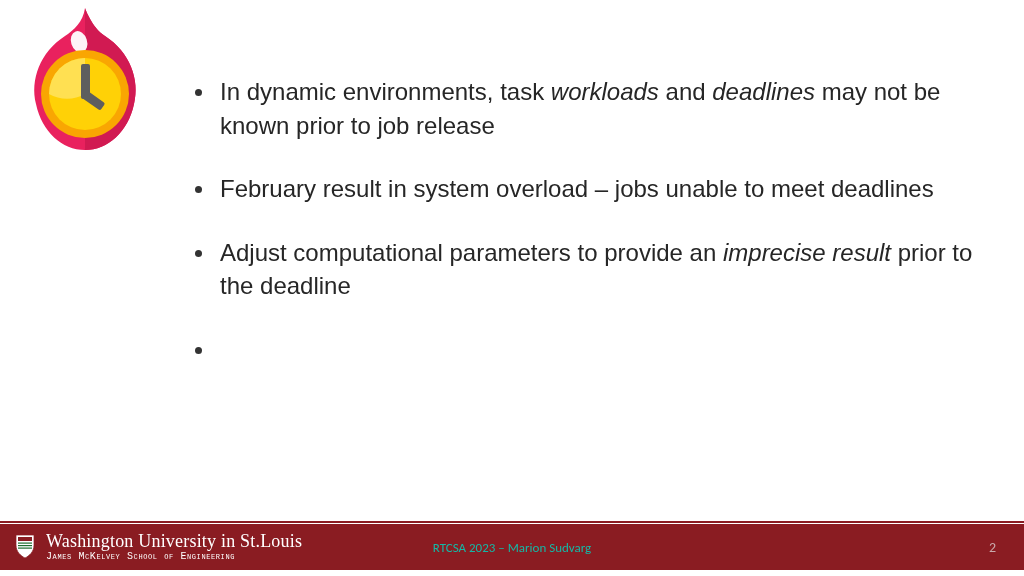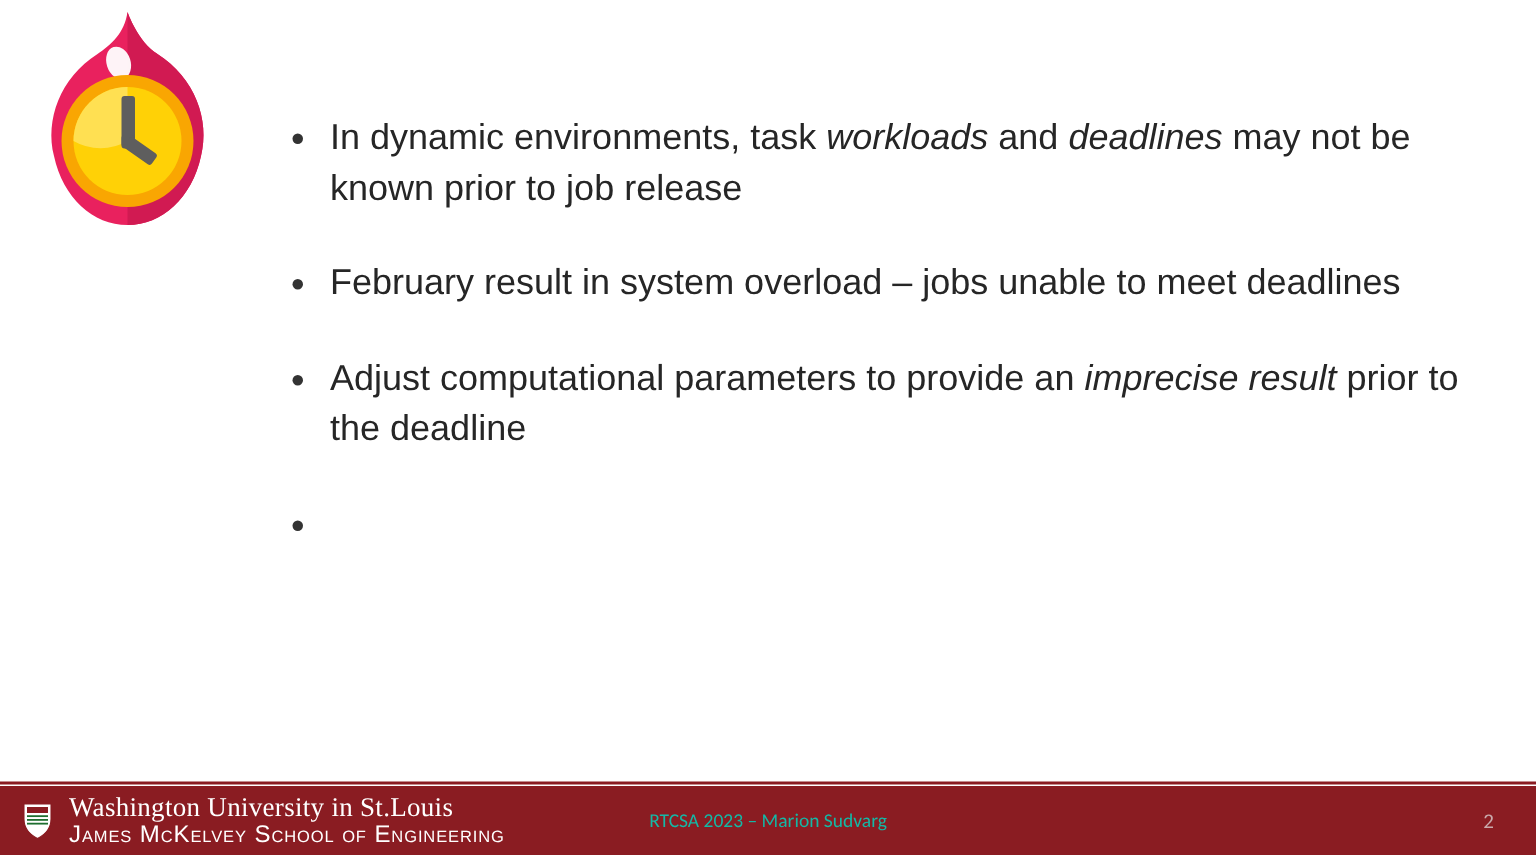--- a/index.html
+++ b/index.html
@@ -10,21 +10,21 @@
     .bullet { display: flex; align-items: flex-start; margin-bottom: 30px; }
     .bullet .dot { flex: 0 0 auto; width: 7px; height: 7px; background: #333; border-radius: 50%; margin-top: 14px; margin-right: 18px; }
     .bullet .text { font-size: 24px; line-height: 1.4; color: #262626; }
     .bullet .text em { font-style: italic; }
     .footer { position: absolute; left: 0; right: 0; bottom: 0; height: 46px; background: #8a1c22; display: flex; align-items: center; }
     .footer .thin-line { position: absolute; top: -3px; left: 0; right: 0; height: 2px; background: #8a1c22; }
     .footer-left { display: flex; align-items: flex-end; padding-left: 14px; color: #fff; }
     .shield { margin-right: 10px; margin-top: 1px; }
     .uni-block { display: flex; flex-direction: column; line-height: 1.05; }
     .uni-top { font-family: Georgia, 'Times New Roman', serif; font-size: 18px; letter-spacing: 0.2px; }
-    .uni-bot { font-family: Liberation Sans, sans-serif; font-size: 16px; letter-spacing: 0.6px; font-variant: small-caps; margin-top: 1px; }
+    .uni-bot { font-family: Liberation Mono, monospace; font-size: 10px; letter-spacing: 0.6px; font-variant: small-caps; margin-top: 1px; }
     .footer-center { position: absolute; left: 50%; transform: translateX(-50%); color: #14b8a6; font-size: 13px; font-family: Calibri, Arial, sans-serif; }
     .footer-right { position: absolute; right: 28px; color: #c9a9ab; font-size: 14px; font-family: Calibri, Arial, sans-serif; }
   </style>
 </head>
 <body>
 
 <div class="slide">
 
   <div class="icon-wrap">
     <svg width="130" height="150" viewBox="0 0 130 150">

